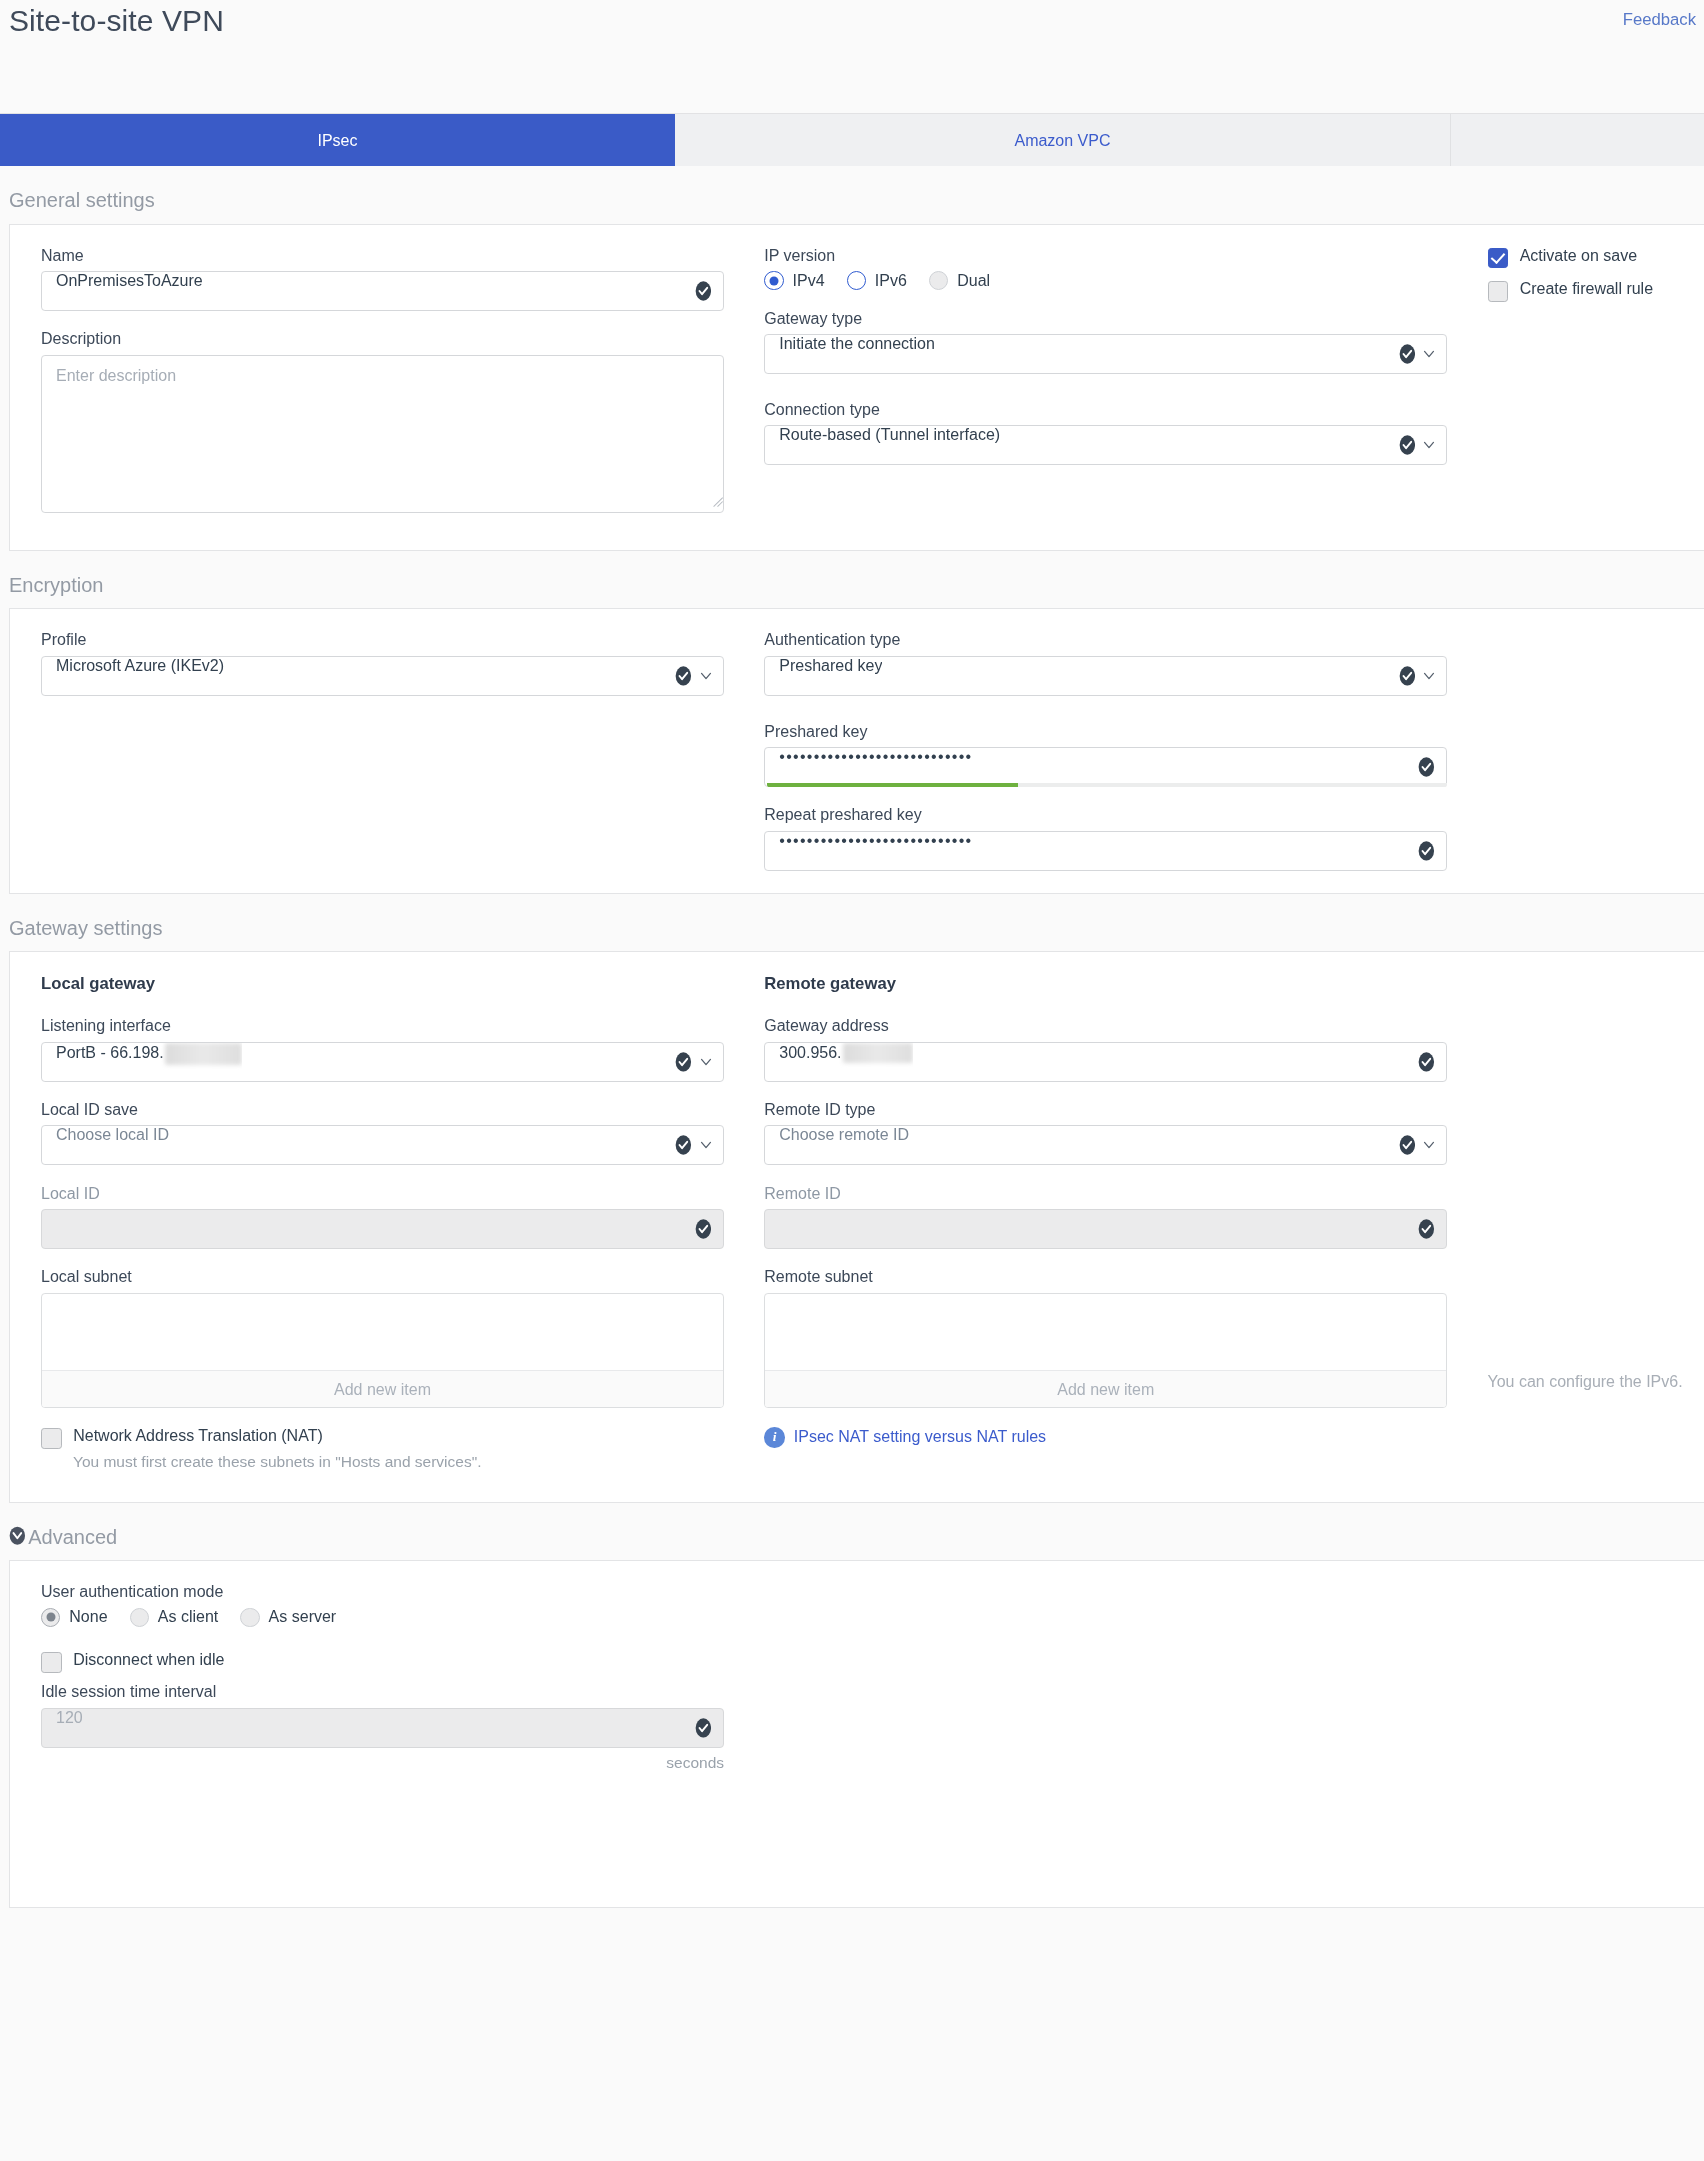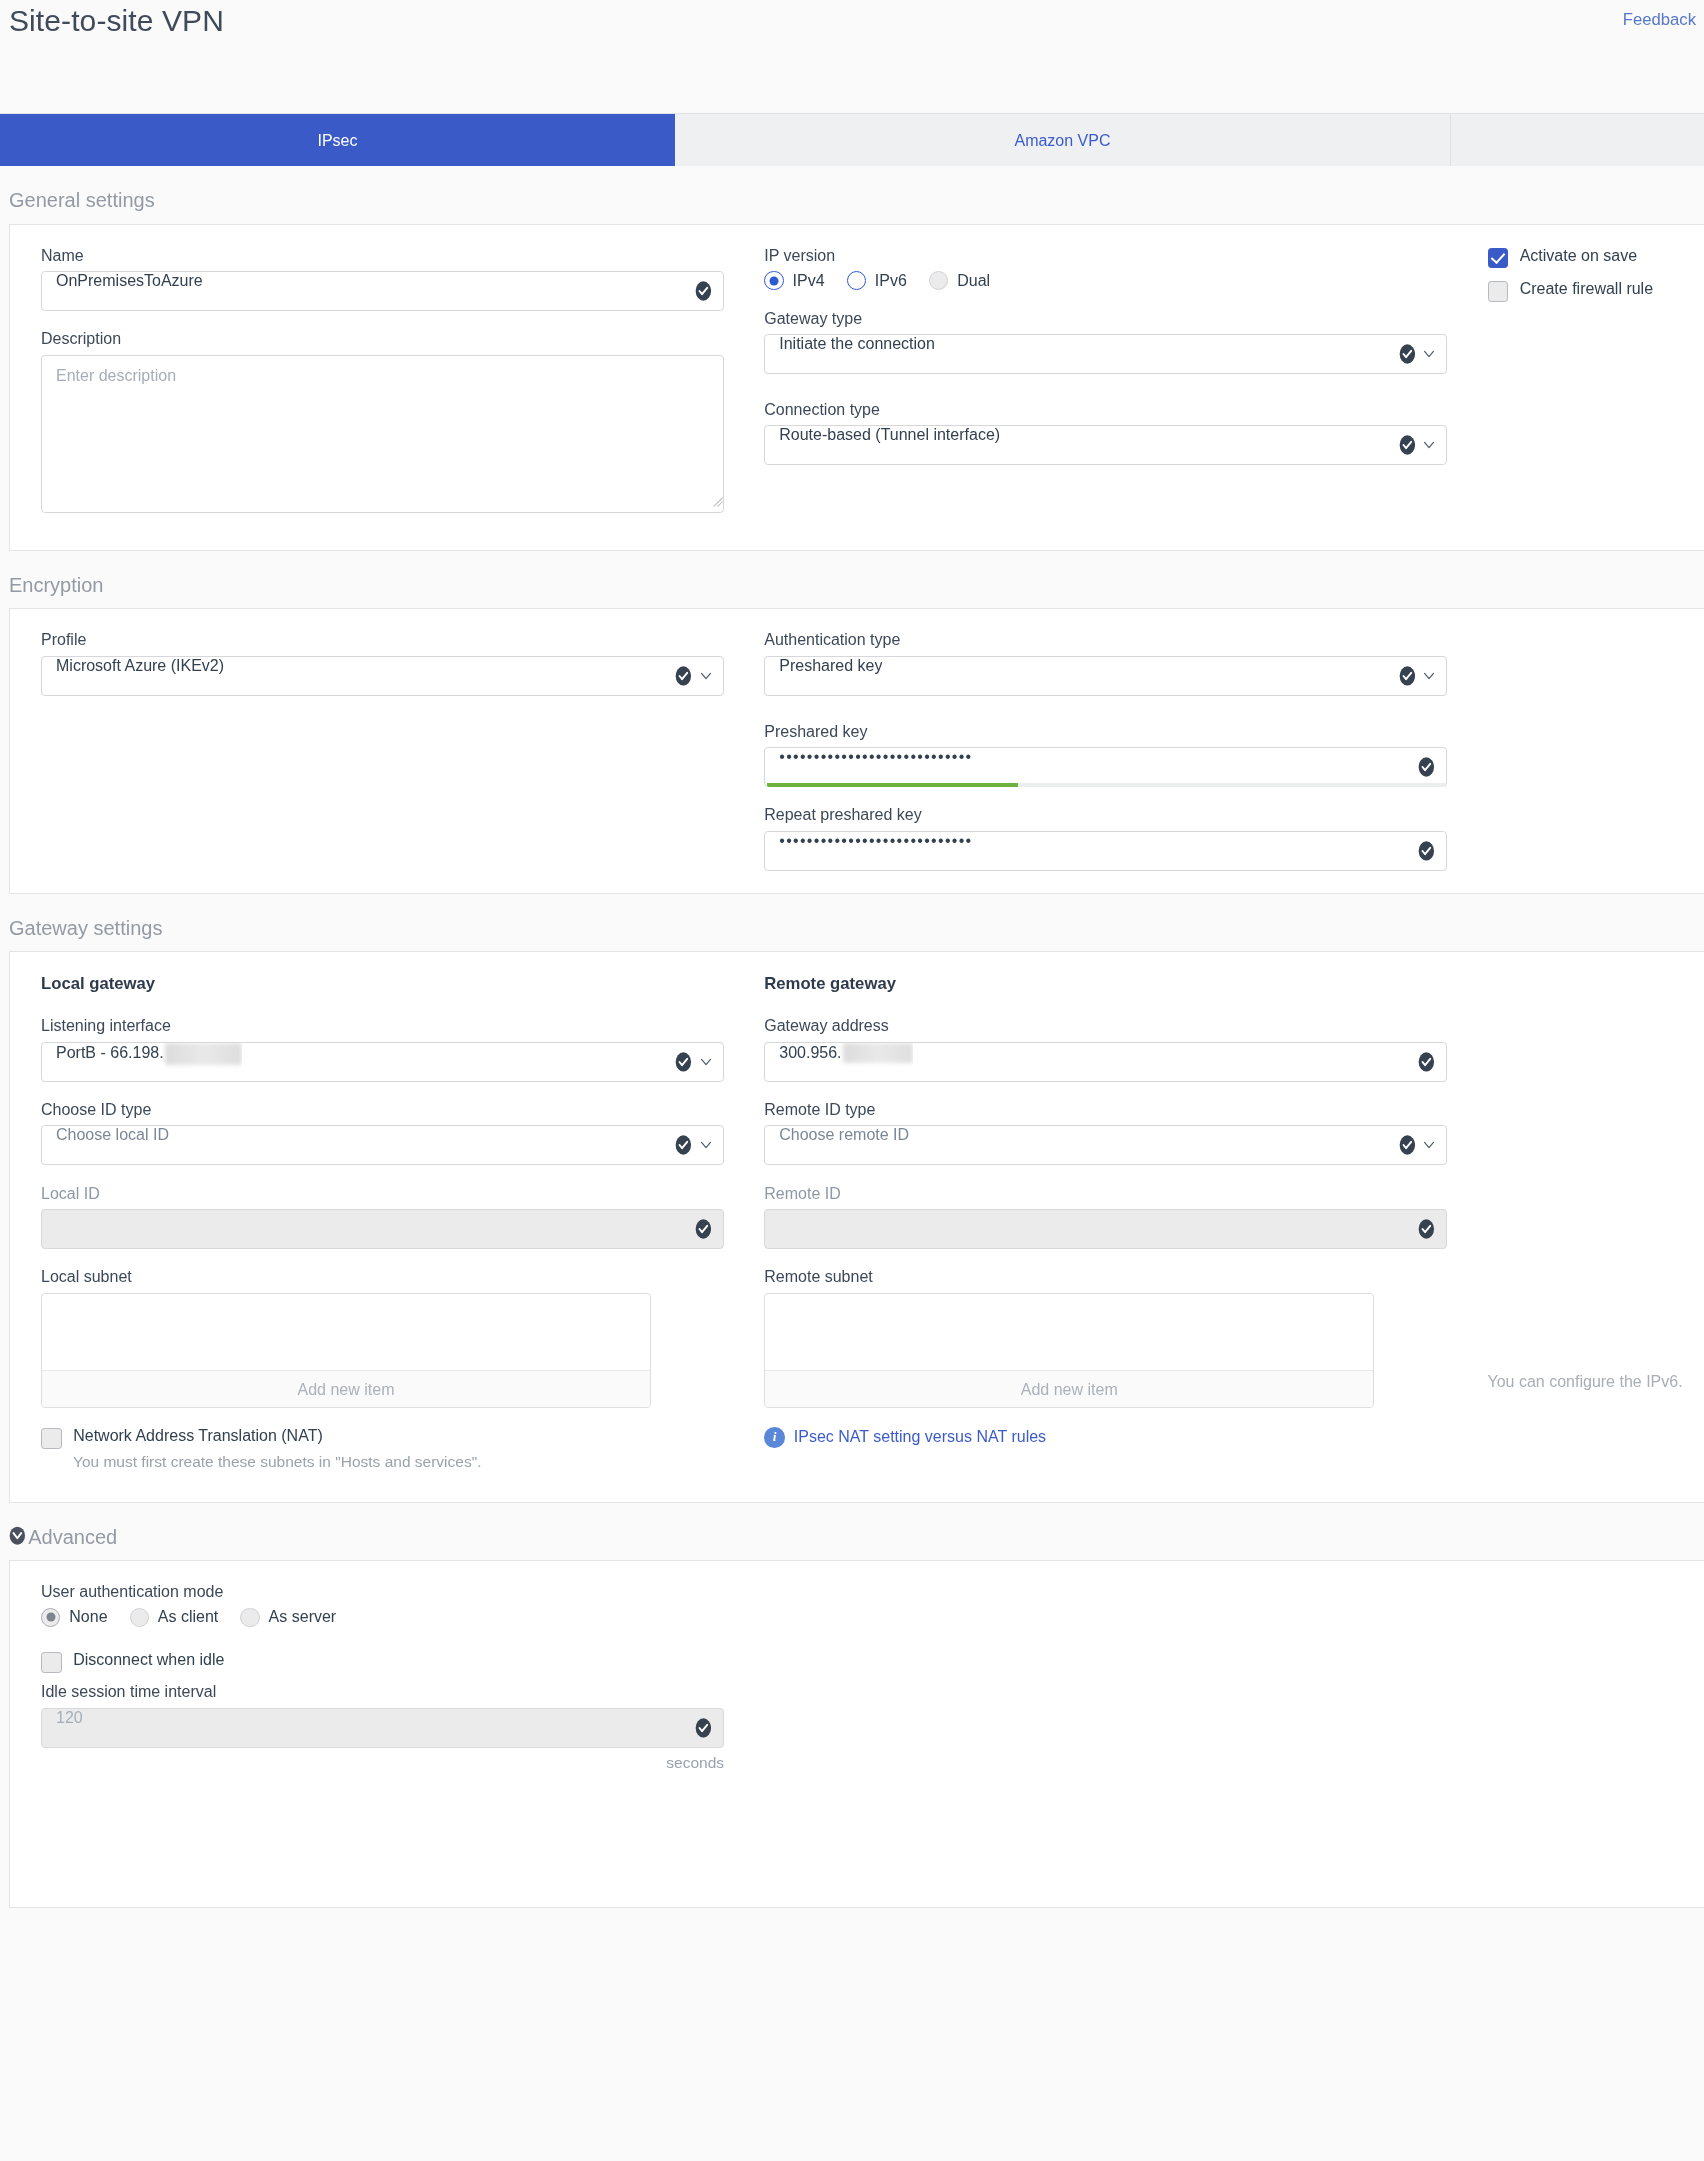--- a/index.html
+++ b/index.html
@@ -174,21 +174,21 @@
   }
   .ta-resize {
     position: absolute;
     right: 3.9px; bottom: 2.6px;
     width: 13px; height: 13px;
     pointer-events: none;
   }
 
   
   .listbox {
-    width: 610px;
+    width: 683px;
     border: 1.3px solid #dcdee0;
     border-radius: 3.9px;
     background: #fff;
     overflow: hidden;
   }
   .listbox .body { height: 76px; }
   .listbox .add {
     height: 37px;
     line-height: 37px;
     text-align: center;
@@ -532,21 +532,21 @@
             <ellipse cx="13" cy="16" rx="12" ry="15" fill="#36424f"></ellipse>
             <path d="M7 16 l4 5 l8 -10" stroke="#fff" stroke-width="3" fill="none" stroke-linecap="round" stroke-linejoin="round"></path>
           </svg>
           <svg class="caret" viewBox="0 0 22 22">
             <path d="M4 7 L11 15 L18 7" stroke="#55606d" stroke-width="2" fill="none" stroke-linecap="round" stroke-linejoin="round"></path>
           </svg>
         </div>
       </div>
 
       <div class="field">
-        <label class="fl">Choose ID type</label>
+        <label class="fl">Local ID save</label>
         <div class="ctrl select placeholder-grey">
           <span class="val">Choose local ID</span>
           <svg class="badge-check" viewBox="0 0 26 32">
             <ellipse cx="13" cy="16" rx="12" ry="15" fill="#36424f"></ellipse>
             <path d="M7 16 l4 5 l8 -10" stroke="#fff" stroke-width="3" fill="none" stroke-linecap="round" stroke-linejoin="round"></path>
           </svg>
           <svg class="caret" viewBox="0 0 22 22">
             <path d="M4 7 L11 15 L18 7" stroke="#55606d" stroke-width="2" fill="none" stroke-linecap="round" stroke-linejoin="round"></path>
           </svg>
         </div>

